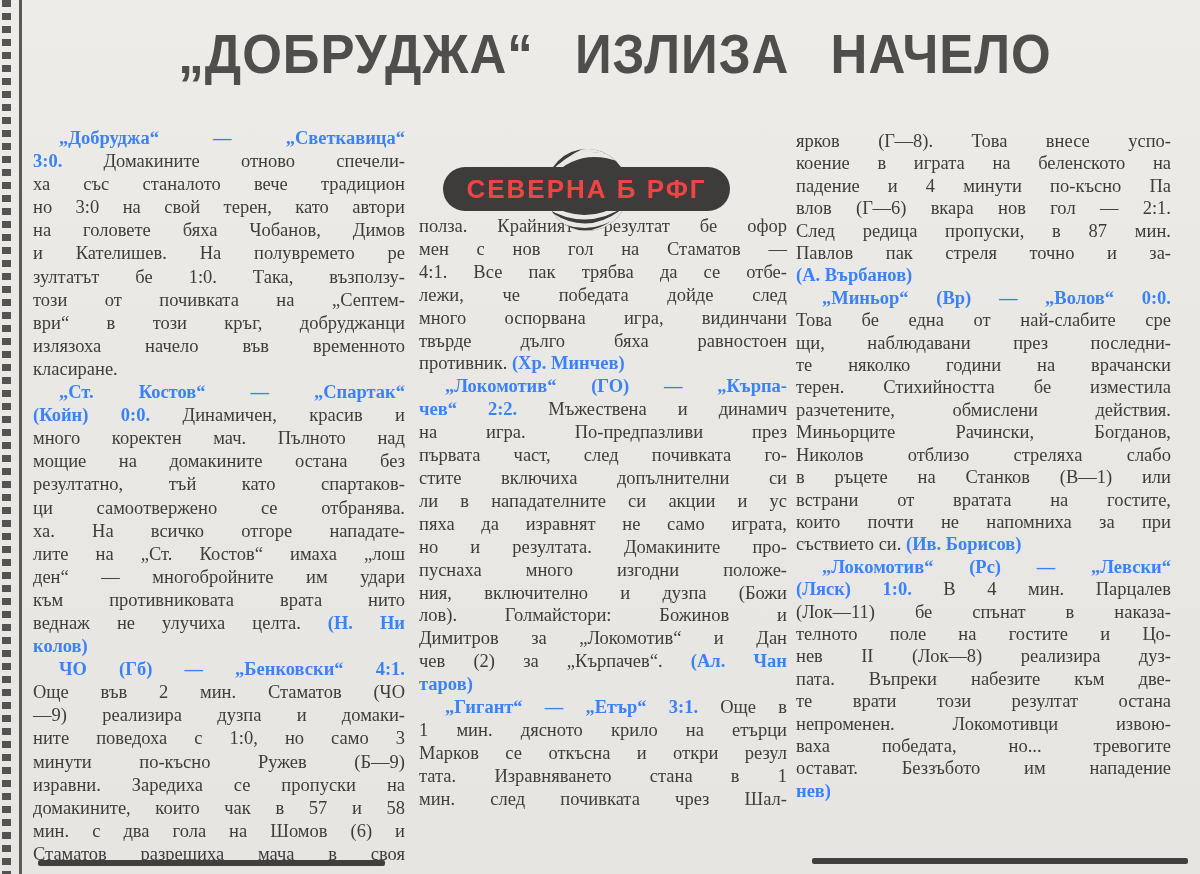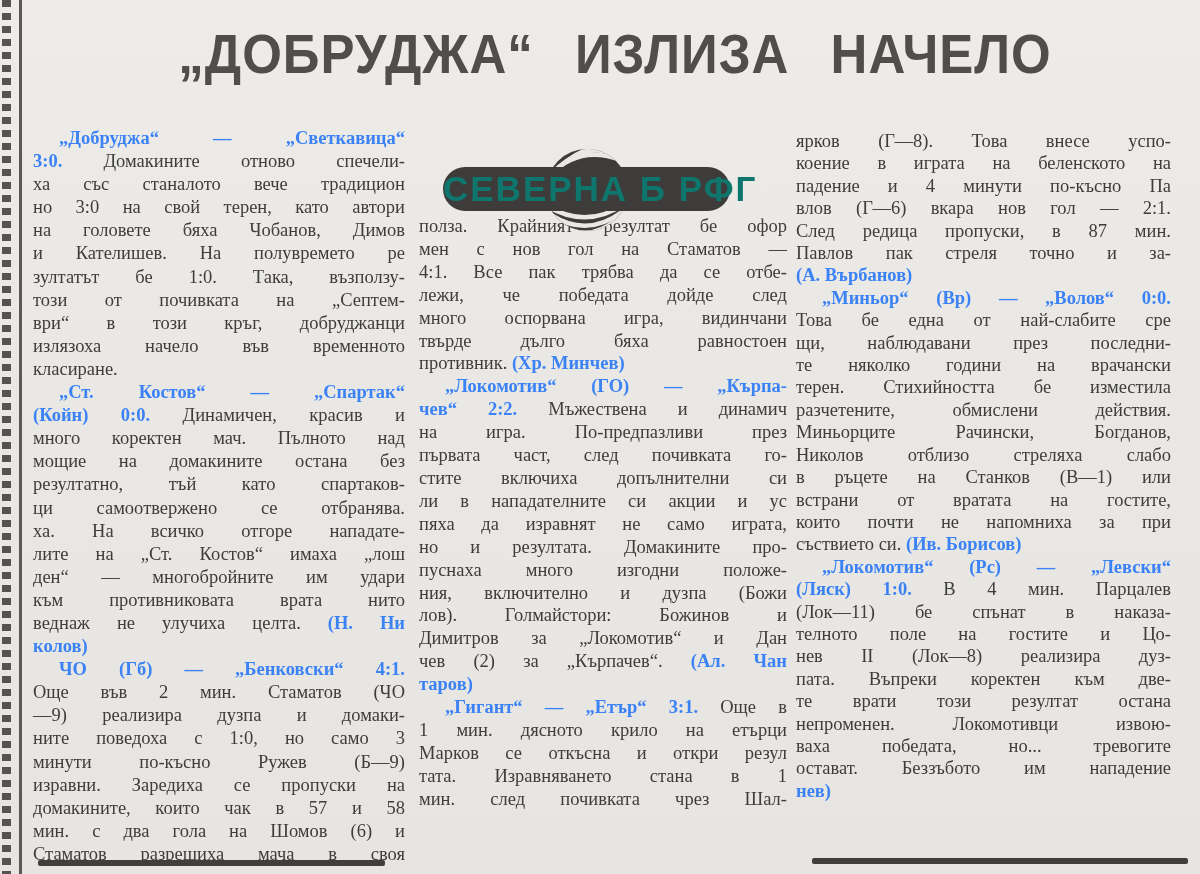--- a/index.html
+++ b/index.html
@@ -36,22 +36,22 @@
     hyphens:none;
   }
   .line.last{text-align-last:left;}
   .seg.b{font-weight:700;color:#3b82f6;}
   .badge{position:absolute;left:0;top:0;width:368px;height:139px;}
   .badge svg{position:absolute;left:0;top:0;}
   .badge-label{
     position:absolute;left:24px;top:47px;width:287px;height:44px;
     line-height:44px;text-align:center;
     font-family:"Liberation Sans","DejaVu Sans",sans-serif;
-    font-weight:700;font-size:35px;letter-spacing:2px;
-    color:#0f766e;white-space:nowrap;
+    font-weight:700;font-size:26px;letter-spacing:2px;
+    color:#ef4444;white-space:nowrap;
   }
   .hrule{position:absolute;height:6px;background:#413f3d;border-radius:2px;}
   .hrule-left{left:38px;top:860px;width:347px;}
   .hrule-right{left:812px;top:858px;width:376px;}
 </style>
 </head>
 <body>
 
 <div class="perf"></div>
 <div class="vrule"></div>
@@ -179,21 +179,21 @@
       <div class="line"><span class="seg">встрани от вратата на гостите,</span></div>
       <div class="line"><span class="seg">които почти не напомниха за при</span></div>
       <div class="line last"><span class="seg">съствието си. </span><span class="seg b">(Ив. Борисов)</span></div>
     </div>
     <div class="para indent">
       <div class="line"><span class="seg b">„Локомотив“ (Рс) — „Левски“</span></div>
       <div class="line"><span class="seg b">(Ляск) 1:0.</span><span class="seg"> В 4 мин. Парцалев</span></div>
       <div class="line"><span class="seg">(Лок—11) бе спънат в наказа-</span></div>
       <div class="line"><span class="seg">телното поле на гостите и Цо-</span></div>
       <div class="line"><span class="seg">нев II (Лок—8) реализира дуз-</span></div>
-      <div class="line"><span class="seg">пата. Въпреки коректен към две-</span></div>
+      <div class="line"><span class="seg">пата. Въпреки набезите към две-</span></div>
       <div class="line"><span class="seg">те врати този резултат остана</span></div>
       <div class="line"><span class="seg">непроменен. Локомотивци извою-</span></div>
       <div class="line"><span class="seg">ваха победата, но... тревогите</span></div>
       <div class="line"><span class="seg">остават. Беззъбото им нападение</span></div>
       <div class="line last"><span class="seg b">нев)</span></div>
     </div>
   </div>
 
 <div class="hrule hrule-left"></div>
 <div class="hrule hrule-right"></div>

